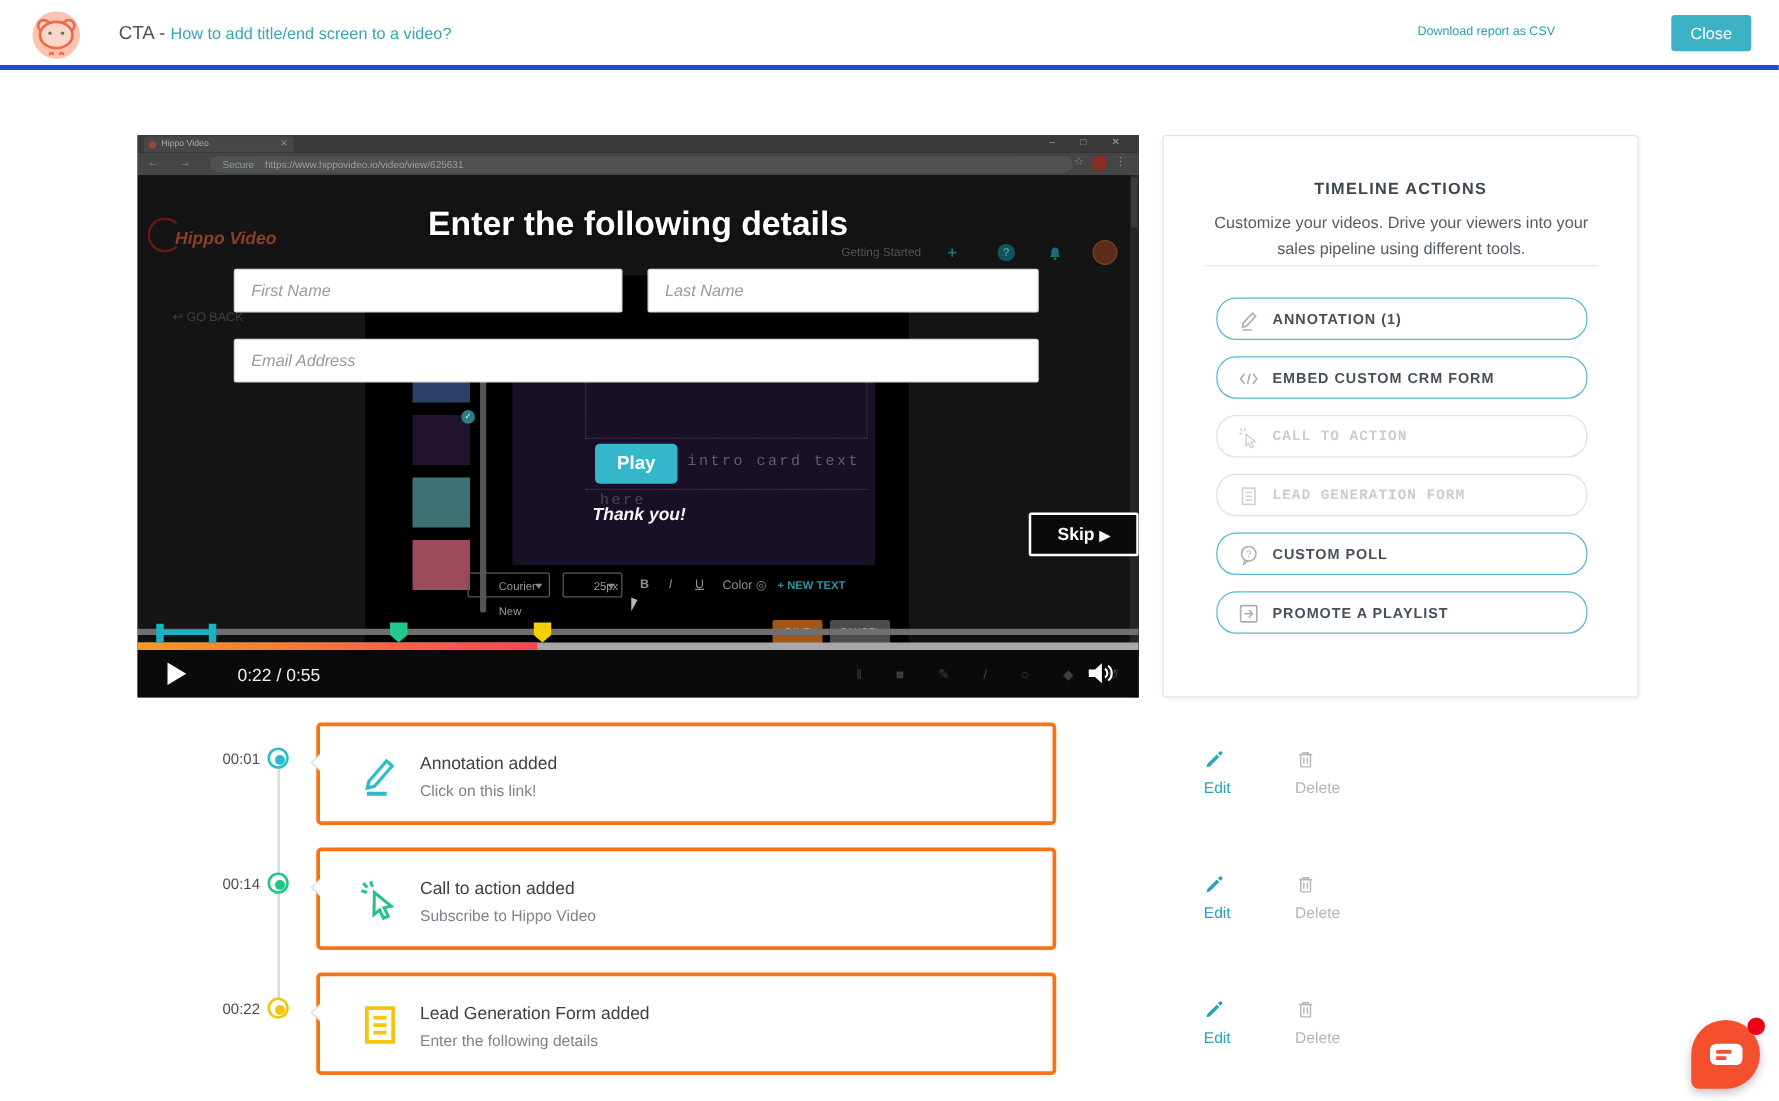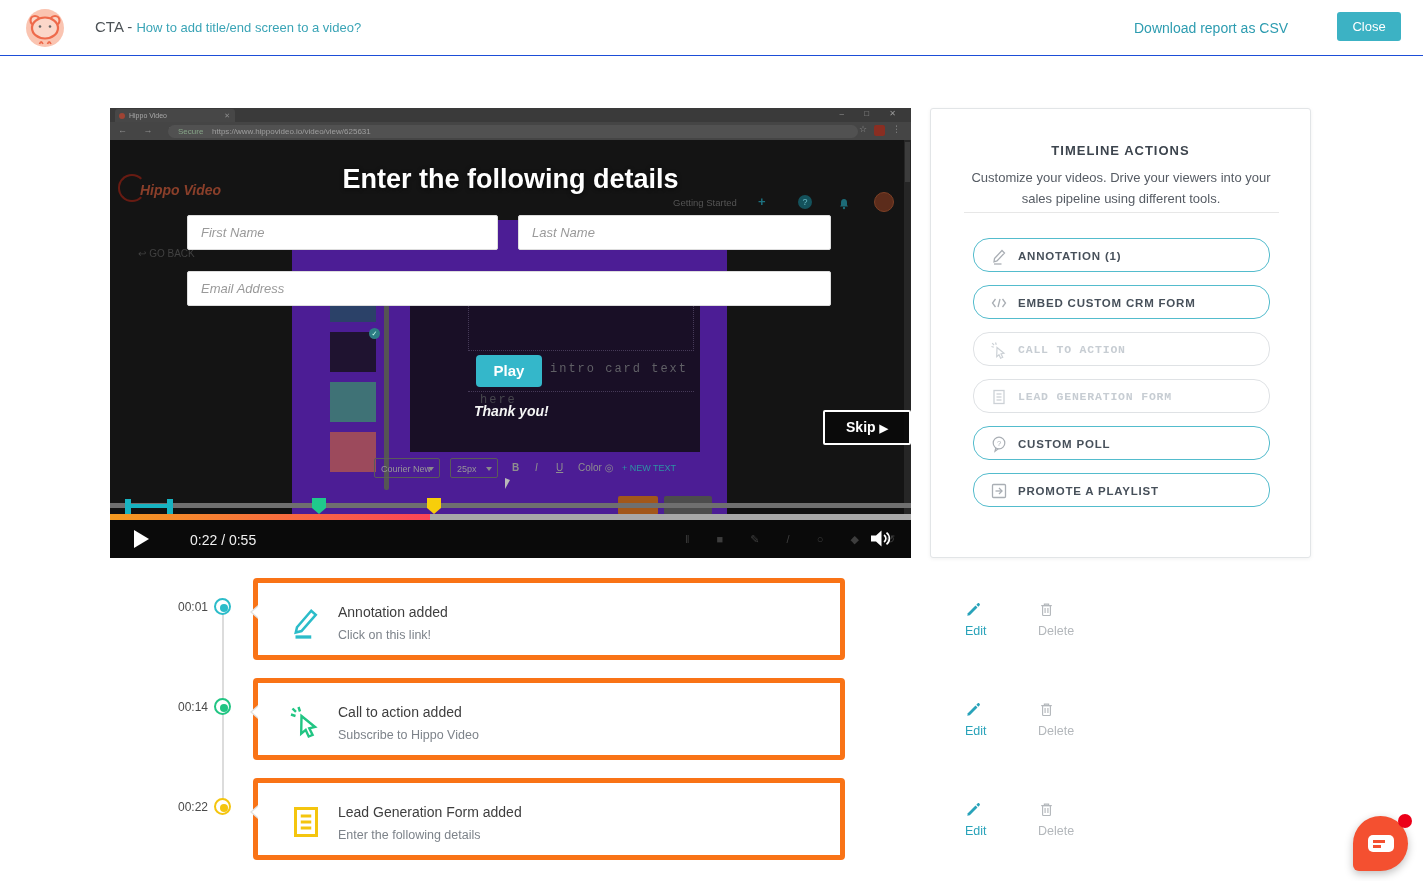--- a/index.html
+++ b/index.html
@@ -1,23 +1,23 @@
 <!DOCTYPE html>
 <html><head>
 <meta charset="utf-8">
 <style>
   * { box-sizing: border-box; margin: 0; padding: 0; }
   html,body { width:1423px; height:881px; background:#fff; font-family:"Liberation Sans", sans-serif; overflow:hidden; }
 
   
-  .app-header { position:absolute; left:0; top:0; width:1423px; height:56px; background:#fff; border-bottom:1px solid #1d4ed8; z-index:20; }
+  .app-header { position:absolute; left:0; top:0; width:1423px; height:56px; background:#fff; border-bottom:4px solid #1d4ed8; z-index:20; }
   .logo { position:absolute; left:25px; top:8px; width:40px; height:40px; }
   .hdr-title { position:absolute; left:95px; top:18px; font-size:15px; color:#4d5357; }
   .hdr-title .video-title { font-size:13px; color:#3aa4b6; }
-  .csv-link { position:absolute; left:1134px; top:20px; font-size:14px; color:#2d9cb0; cursor:pointer; }
+  .csv-link { position:absolute; left:1134px; top:20px; font-size:10px; color:#2d9cb0; cursor:pointer; }
   .close-btn { position:absolute; left:1337px; top:12px; width:64px; height:29px; background:#3cb2c4; color:#fff; font-size:13px; border:none; border-radius:3px; text-align:center; line-height:29px; cursor:pointer; }
 
   
   .player { position:absolute; left:110px; top:108px; width:801px; height:450px; background:#111; overflow:hidden; }
   .tabbar { position:absolute; left:0; top:0; width:801px; height:14px; background:#3a3a3a; }
   .tab { position:absolute; left:5px; top:1px; width:120px; height:13px; background:#474747; border-radius:3px 3px 0 0; color:#a9a9a9; font-size:7px; line-height:13px; padding-left:14px; }
   .tab-favicon { position:absolute; left:4px; top:3.5px; width:6px; height:6px; border-radius:50%; background:#a04434; }
   .tab-close { position:absolute; right:5px; top:0; font-size:7px; color:#8b8b8b; }
   .win-controls { position:absolute; right:6px; top:1px; color:#9a9a9a; font-size:8px; letter-spacing:9px; }
   .urlbar { position:absolute; left:0; top:14px; width:801px; height:18px; background:#454545; }
@@ -36,38 +36,38 @@
   .rec-topright { position:absolute; left:0; top:55px; width:801px; height:16px;text-decoration:underline; }
   .rec-gs { position:absolute; left:563px; color:#545454; font-size:9.5px; top:2px; }
   .rec-plus { position:absolute; left:648px; color:#1d7280; font-size:13px; font-weight:bold; top:-1px; }
   .rec-help { position:absolute; left:688px; top:0; width:14px; height:14px; border-radius:50%; background:#14525c; color:#67b9c4; font-size:9px; text-align:center; line-height:14px; }
   .rec-bell { position:absolute; left:728px; top:1px; }
   .rec-avatar { position:absolute; left:764px; top:-3px; width:20px; height:20px; border-radius:50%; background:#5c2c1b; border:1px solid #7c4026; }
   .page-scrollbar { position:absolute; right:0; top:32px; width:7px; height:418px; background:#262626; }
   .page-scrollbar::before { content:""; position:absolute; top:2px; left:1px; width:5px; height:40px; background:#3c3c3c; }
 
   
-  .dialog { position:absolute; left:182px; top:80px; width:435px; height:310px; background:#4c1d95; border-radius:3px; }
+  .dialog { position:absolute; left:182px; top:80px; width:435px; height:310px; background:#000000; border-radius:3px; }
   .dialog-title { position:absolute; left:14px; top:8px; color:#a6a6a6; font-size:10.5px; }
   .dialog-close { position:absolute; right:12px; top:6px; color:#8f8f8f; font-size:12px; }
   .thumb { position:absolute; left:38px; width:46px; height:40px; }
   .thumb-check { position:absolute; right:-4px; top:-4px; width:11px; height:11px; border-radius:50%; background:#2c7d84; color:#cfe; font-size:7px; text-align:center; line-height:11px; }
   .thumb-scroll { position:absolute; left:92px; top:62px; width:5px; height:208px; background:#555; border-radius:2px; }
   .preview { position:absolute; left:118px; top:67px; width:290px; height:165px; background:#190f26; }
   .preview-box1 { position:absolute; left:58px; top:12px; width:226px; height:52px; border:1px dotted #463a58; }
   .preview-box2 { position:absolute; left:58px; top:104px; width:226px; height:28px; border-top:1px dotted #463a58; }
   .rec-play { position:absolute; left:66px; top:68px; width:66px; height:32px; background:#34b7ca; border-radius:4px; color:#fff; font-weight:bold; font-size:15px; text-align:center; line-height:32px; }
   .intro-t1 { position:absolute; left:140px; top:75px; font-family:"Liberation Mono", monospace; font-size:12px; letter-spacing:2px; color:#606066; }
   .intro-t2 { position:absolute; left:70px; top:106px; font-family:"Liberation Mono", monospace; font-size:12px; letter-spacing:2px; color:#47474d; }
   .thankyou { position:absolute; left:64px; top:116px; color:#f4f4f4; font-size:14px; font-weight:bold; font-style:italic; }
   .dlg-toolbar { position:absolute; left:0; top:238px; width:435px; height:22px; color:#8f8f8f; font-size:9px; }
-  .selbox { position:absolute; top:0; height:20px; border:1px solid #5a5a5a; border-radius:2px; line-height:20px; padding-left:6px; color:#979797; }
+  .selbox { position:absolute; top:0; height:20px; border:1px solid #5a5a5a; border-radius:2px; line-height:20px; padding-left:24px; color:#979797; }
   .selbox .caret { position:absolute; right:5px; top:8px; width:0; height:0; border-left:3px solid transparent; border-right:3px solid transparent; border-top:4px solid #8a8a8a; }
   .fmt { position:absolute; top:4px; font-size:10px; color:#8f8f8f; }
-  .dlg-newtext { position:absolute; left:330px; top:5px; color:#2d93a4; font-size:9px; font-weight:normal; }
+  .dlg-newtext { position:absolute; left:330px; top:5px; color:#2d93a4; font-size:9px; font-weight:bold; }
   .dlg-save { position:absolute; left:326px; top:276px; width:40px; height:19px; background:#a2571a; border-radius:2px; color:#dcc3ae; font-size:8px; text-align:center; line-height:19px; }
   .dlg-cancel { position:absolute; left:372px; top:276px; width:48px; height:19px; background:#4c4c4c; border-radius:2px; color:#c4c4c4; font-size:8px; text-align:center; line-height:19px; }
   .mouse-cursor { position:absolute; left:395px; top:338px; width:0; height:0; border-left:5px solid #b9b9b9; border-bottom:9px solid transparent; border-top:2px solid transparent; }
 
   
   .ov-title { position:absolute; left:0; top:56px; width:801px; text-align:center; color:#fff; font-size:27px; font-weight:bold; text-shadow:0 1px 4px rgba(0,0,0,.6); z-index:5; }
   .ov-input { position:absolute; height:35px; background:#fff; border:1px solid #ddd; border-radius:2px; font-size:13px; font-style:italic; color:#555; padding-left:13px; z-index:5; }
   .ov-input::placeholder { color:#9a9a9a; font-style:italic; }
   .ov-first { left:77px; top:107px; width:311px; }
   .ov-last  { left:408px; top:107px; width:313px; }
@@ -104,21 +104,21 @@
   .action-btn.disabled .a-label { color:#c7cdd3; }
 
   
   .conn-line { position:absolute; left:222px; top:612px; width:2px; height:198px; background:#dcdcdc; }
   .ev-time { position:absolute; width:50px; text-align:right; font-size:12px; color:#4a4a4a; }
   .ev-dot { position:absolute; width:17px; height:17px; border-radius:50%; background:#fff; border:2px solid; }
   .ev-dot::after { content:""; position:absolute; left:3.5px; top:3.5px; width:8px; height:8px; border-radius:50%; background:inherit; }
   .dot-teal { border-color:#2bbcc9; } .dot-teal::after { background:#2bbcc9; }
   .dot-green { border-color:#21c583; } .dot-green::after { background:#21c583; }
   .dot-yellow { border-color:#f4c50e; } .dot-yellow::after { background:#f4c50e; }
-  .ev-card { position:absolute; left:253px; width:592px; height:82px; background:#fff; border:5px solid #f97316; border-radius:4px; }
+  .ev-card { position:absolute; left:253px; width:592px; height:82px; background:#fff; border:3px solid #f97316; border-radius:4px; }
   .ev-card::before { content:""; position:absolute; left:-8px; top:22px; border-top:7px solid transparent; border-bottom:7px solid transparent; border-right:8px solid #e2e2e2; }
   .ev-card::after { content:""; position:absolute; left:-6.5px; top:23px; border-top:6px solid transparent; border-bottom:6px solid transparent; border-right:7px solid #fff; }
   .ev-icon { position:absolute; left:30px; top:21px; width:36px; height:36px; }
   .ev-icon.teal { color:#2bbcc9; } .ev-icon.green { color:#21c583; } .ev-icon.yellow { color:#f4c50e; }
   .ev-title { position:absolute; left:80px; top:21px; font-size:14px; color:#3e3e3e; }
   .ev-sub { position:absolute; left:80px; top:45px; font-size:12.5px; color:#7d838a; }
   .ev-act { position:absolute; top:18px; width:52px; text-align:left; cursor:pointer; }
   .ev-act svg { width:17px; height:17px; }
   .ev-act .lbl { display:block; font-size:12.5px; margin-top:2px; }
   .ev-edit { left:707px; color:#29a3ba; }

